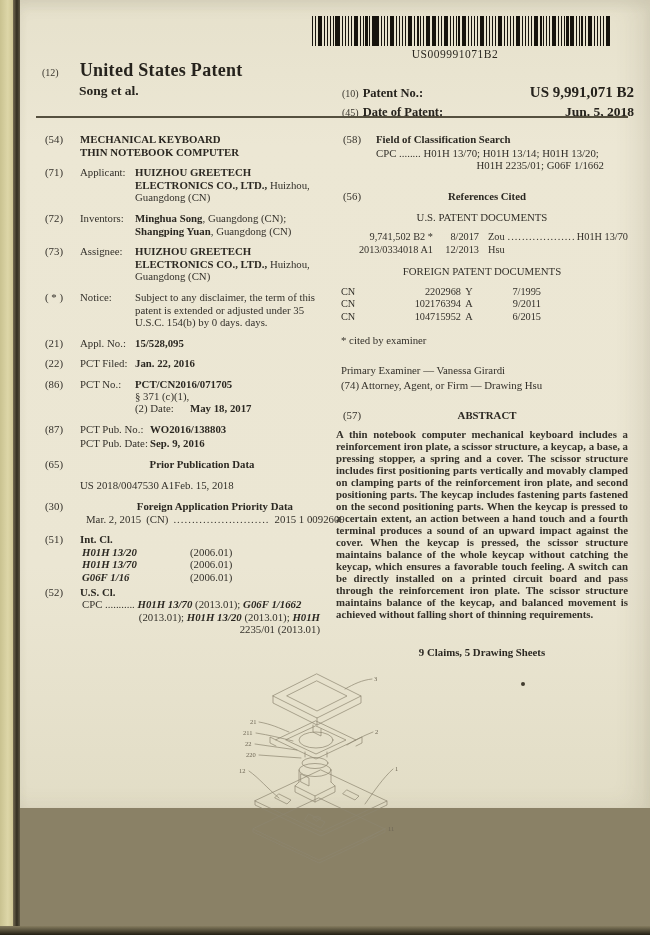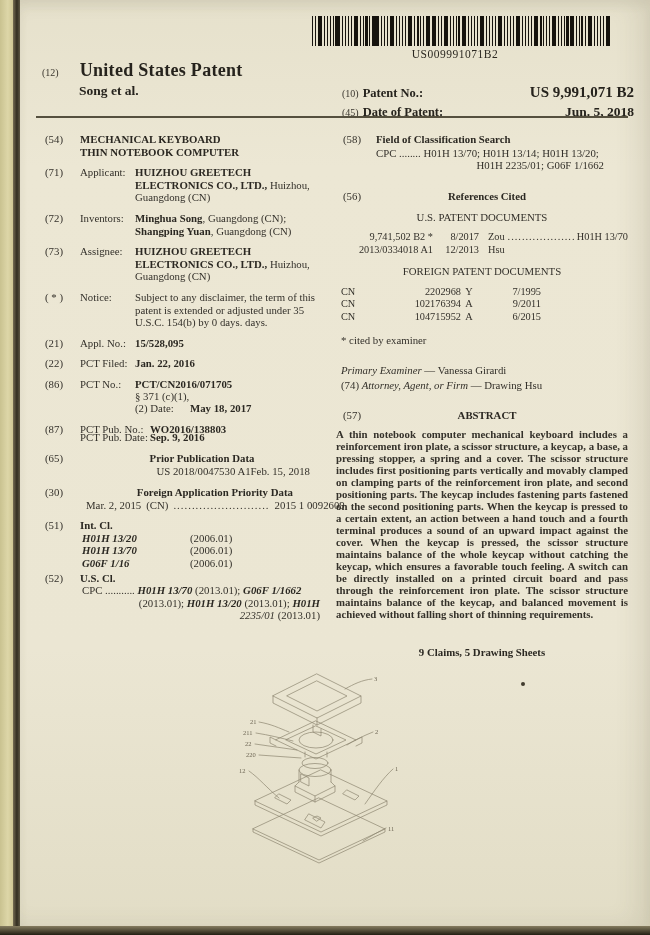--- a/index.html
+++ b/index.html
@@ -8,21 +8,21 @@
     position: relative;
     background:#8a8166;
     font-family:"Liberation Serif", serif;
     color:#33302a;
     overflow:hidden;
   }
   .edge-left{position:absolute;left:0;top:0;width:13px;height:935px;
     background:linear-gradient(90deg,#c9c290,#ddd6a8 60%,#cfc793);}
   .edge-gap{position:absolute;left:13px;top:0;width:7px;height:935px;
     background:linear-gradient(90deg,#756c52,#332e20 55%,#5d5742);}
-  .page{position:absolute;left:20px;top:0;width:630px;height:926px;
+  .page{position:absolute;left:20px;top:0;width:630px;height:808px;
     background:linear-gradient(180deg,#e6e1cc 0%,#ece7d4 18%,#ebe6d3 70%,#e2ddc6 100%);
     box-shadow: inset -14px 0 22px rgba(92,82,52,.10), inset 0 6px 10px rgba(92,82,52,.07);}
   .bottom-shadow{position:absolute;left:0;bottom:0;width:650px;height:9px;
     background:linear-gradient(180deg,#857c5f,#231f13);}
 
   
   .barcode{position:absolute;left:292px;top:16px;width:298px;height:30px;
     background:
      repeating-linear-gradient(90deg,#16130d 0 1px,transparent 1px 3px),
      repeating-linear-gradient(90deg,transparent 0 7px,#16130d 7px 10px,transparent 10px 18px),
@@ -44,32 +44,32 @@
   .h-val1{font-size:15px;font-weight:bold;color:#26231d;}
   .h-val2{font-size:13.5px;font-weight:bold;color:#26231d;}
   .rule{position:absolute;left:16px;top:116px;width:592px;height:2px;background:#55503f;}
 
   
   .cols{position:absolute;left:16px;top:126px;width:592px;display:flex;}
   .col{padding-top:7px;font-size:10.8px;line-height:12.6px;}
   .col.left{width:288px;}
   .col.right{width:292px;margin-left:12px;}
   .b{font-weight:bold;color:#2b2822;}
-  .i{font-style:italic;}
+  .i{}
   .bi{font-weight:bold;font-style:italic;color:#2b2822;}
   .center{text-align:center;}
 
   .entry{display:flex;margin-bottom:8px;}
   .num{flex:0 0 35px;margin-left:9px;}
   .lab{min-width:55px;padding-right:4px;}
   .val{flex:1;}
   .sub{margin:-4px 0 8px 99px;}
   .subrow{display:flex;}
   .sub-lab{min-width:55px;}
-  .pubrow{display:flex;justify-content:flex-end;padding:1px 14px 0 0;}
+  .pubrow{display:flex;justify-content:flex-start;padding:1px 14px 0 0;margin-top:8px;}
   .priorow{display:flex;padding-left:6px;white-space:nowrap;}
   .priorow span{margin-right:5px;}
   .dots{letter-spacing:1px;overflow:hidden;}
   .clrow{display:flex;padding-left:2px;}
   .clrow .code{width:108px;}
   .cpcline{padding-left:2px;}
   .cpcr{text-align:right;padding-right:4px;}
 
   .rhead{display:flex;margin-bottom:1px;}
   .rnum{flex:0 0 33px;margin-left:7px;}
@@ -198,21 +198,21 @@
         <div class="val b">PCT/CN2016/071705</div>
       </div>
       <div class="sub">
         <div>§ 371 (c)(1),</div>
         <div class="subrow">
           <span class="sub-lab">(2) Date:</span>
           <span class="b">May 18, 2017</span>
         </div>
       </div>
 
-      <div class="entry" style="margin-bottom:0;">
+      <div class="entry" style="margin-bottom:6px;">
         <span class="num">(87)</span>
         <span class="lab" style="min-width:70px;">PCT Pub. No.:</span>
         <div class="val b">WO2016/138803</div>
       </div>
       <div class="sub" style="margin-left:44px;">
         <div class="subrow">
           <span class="sub-lab" style="min-width:70px;">PCT Pub. Date:</span>
           <span class="b">Sep. 9, 2016</span>
         </div>
       </div>

